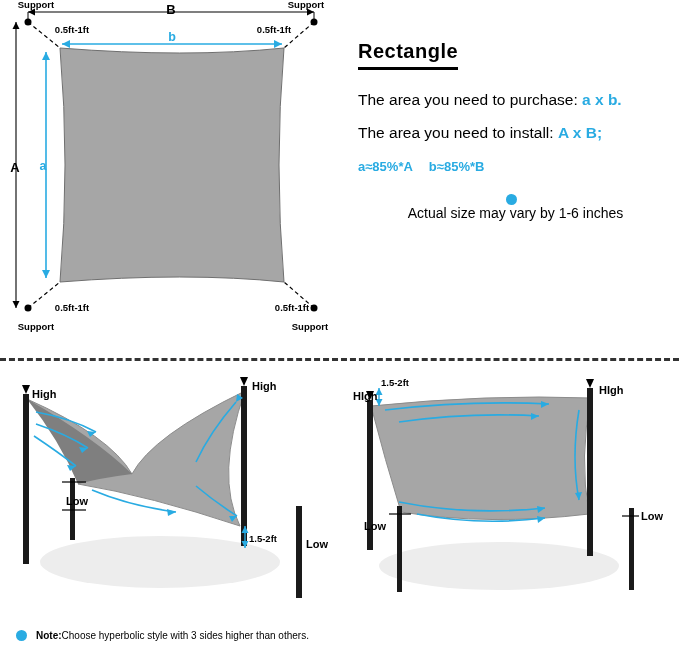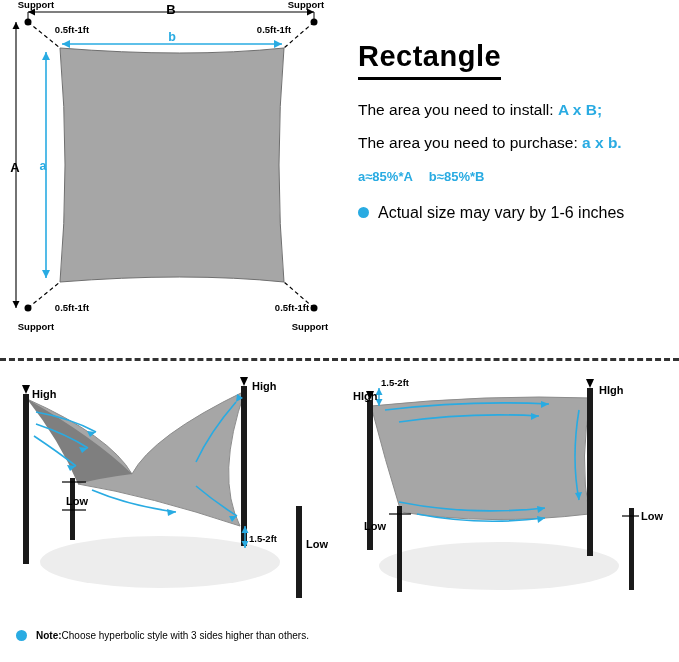--- a/index.html
+++ b/index.html
@@ -39,21 +39,21 @@
   }
 
   .info-panel {
     position: absolute;
     left: 358px;
     top: 40px;
     width: 315px;
   }
 
   .info-title {
-    font-size: 29px;
+    font-size: 20px;
     font-weight: bold;
     letter-spacing: 0.5px;
     margin: 0 0 6px 0;
     padding-bottom: 4px;
     border-bottom: 3px solid #000;
     display: inline-block;
   }
   .info-line {
     font-size: 15.5px;
     margin: 14px 0 0 0;
@@ -70,21 +70,22 @@
     margin-top: 16px;
   }
   .formula-gap {
     display: inline-block;
     width: 16px;
   }
   .bullet-line {
     display: flex;
     align-items: center;
     margin-top: 20px;
-    font-size: 16px;
+    font-size: 14px;
+    flex-direction: column;
   }
   .bullet-dot {
     width: 11px;
     height: 11px;
     border-radius: 50%;
     background: #29abe2;
     margin-right: 9px;
     flex: 0 0 auto;
   }
 
@@ -191,24 +192,24 @@
         <text class="lbl" x="72" y="33" font-size="9.5" font-weight="bold" text-anchor="middle">0.5ft-1ft</text>
         <text class="lbl" x="274" y="33" font-size="9.5" font-weight="bold" text-anchor="middle">0.5ft-1ft</text>
         <text class="lbl" x="72" y="311" font-size="9.5" font-weight="bold" text-anchor="middle">0.5ft-1ft</text>
         <text class="lbl" x="292" y="311" font-size="9.5" font-weight="bold" text-anchor="middle">0.5ft-1ft</text>
       </svg>
     </div>
 
     <div class="info-panel">
       <div class="info-title">Rectangle</div>
       <div class="info-line">
-        <span>The area you need to install: </span><span class="accent-bold">A x B;</span>
+        <span>The area you need to purchase: </span><span class="accent-bold">a x b.</span>
       </div>
       <div class="info-line">
-        <span>The area you need to purchase: </span><span class="accent-bold">a x b.</span>
+        <span>The area you need to install: </span><span class="accent-bold">A x B;</span>
       </div>
       <div class="formula-line">
         <span>a≈85%*A</span><span class="formula-gap"></span><span>b≈85%*B</span>
       </div>
       <div class="bullet-line">
         <span class="bullet-dot"></span>
         <span>Actual size may vary by 1-6 inches</span>
       </div>
     </div>
   </div>

